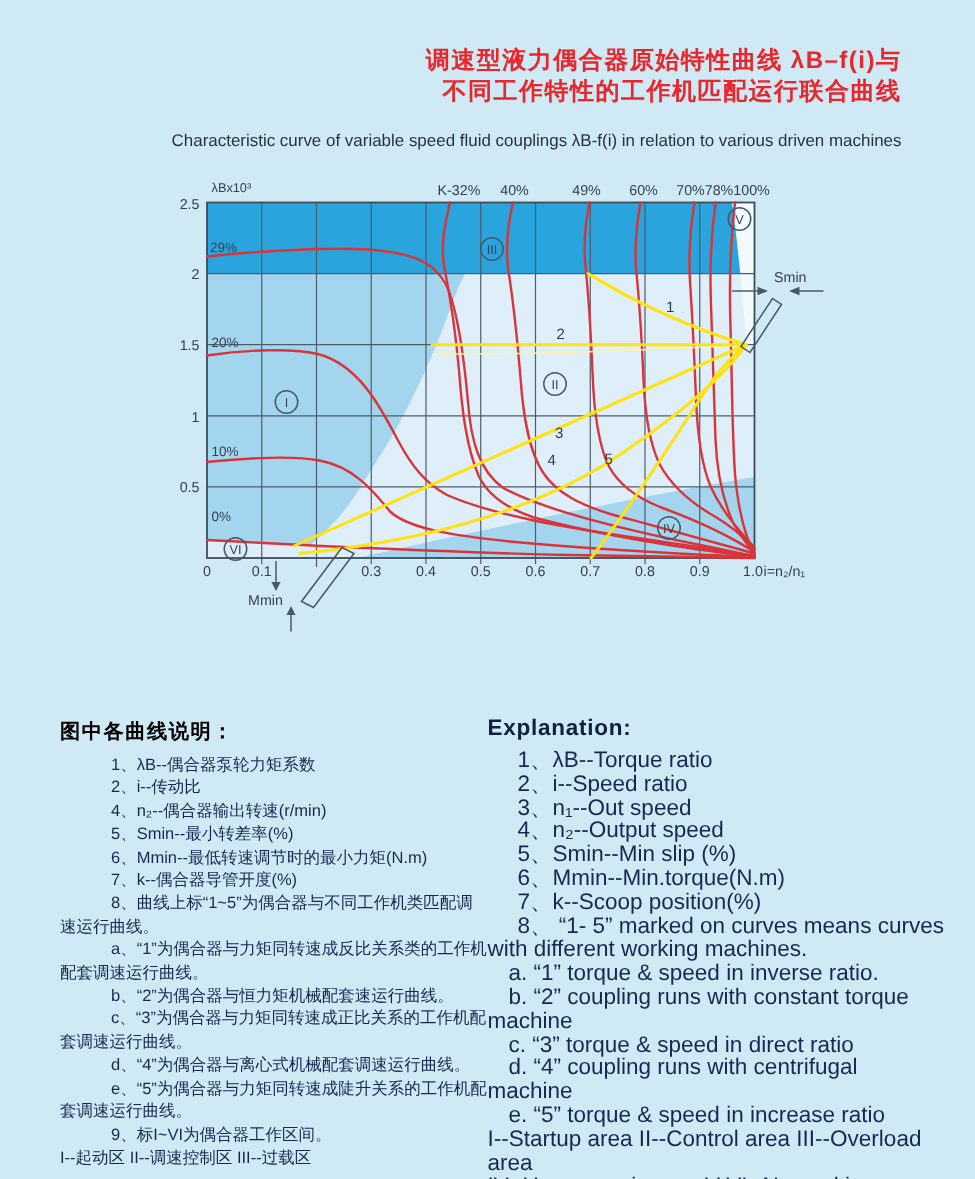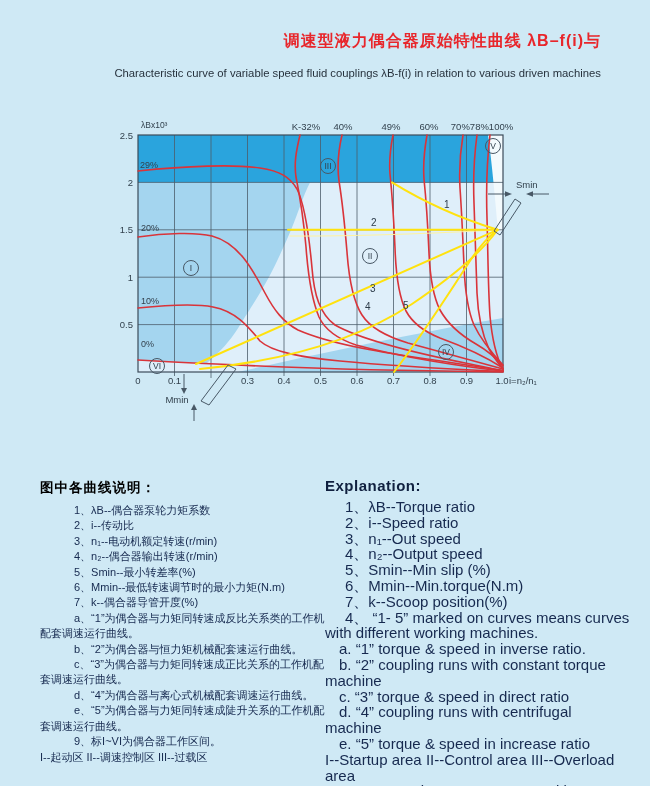--- a/index.html
+++ b/index.html
@@ -42,20 +42,21 @@
   .en-items .item.sub{text-indent:14px;}
   .en-items .item.flush{text-indent:0;}
 </style>
 </head>
 <body>
 
 <div class="page">
 
   <div class="title-block">
     <div class="title-zh">调速型液力偶合器原始特性曲线 λB–f(i)与</div>
+    <div class="title-zh">不同工作特性的工作机匹配运行联合曲线</div>
     <div class="subtitle">Characteristic curve of variable speed fluid couplings λB-f(i) in relation to various driven machines</div>
   </div>
 
   <svg class="chart" viewBox="0 0 650 460">
 
     <rect x="138" y="135" width="365" height="237" fill="#dfeffa"></rect>
     <path d="M138,372 L196,372 C222,352 232,338 240,325 C256,300 262,290 269,277 C278,260 284,246 291,230 C298,213 303,196 310,182.4 L138,182.4 Z" fill="#a4d5ef"></path>
     <path d="M138,360 C210,364 300,368 370,369.8 C420,370.8 470,371.4 503,372 L138,372 Z" fill="#ddeefa"></path>
     <path d="M238,372 L503,372 L503,318 C432,330 330,351 238,372 Z" fill="#a4d5ef"></path>
     <path d="M138,135 L503,135 L503,182.4 L138,182.4 Z" fill="#2aa4dd"></path>
@@ -191,46 +192,46 @@
       <polygon points="184,394 181,388 187,388" fill="#485866"></polygon>
       <polygon points="194,404 191,410 197,410" fill="#485866"></polygon>
     </g>
   </svg>
 
   <div class="col-left">
     <div class="col-header-zh">图中各曲线说明：</div>
     <div class="zh-items">
         <div class="item num">1、λB--偶合器泵轮力矩系数</div>
         <div class="item num">2、i--传动比</div>
-        <div class="item num">3、n₁--电动机额定转速(r/min)</div>
         <div class="item num">4、n₂--偶合器输出转速(r/min)</div>
         <div class="item num">5、Smin--最小转差率(%)</div>
         <div class="item num">6、Mmin--最低转速调节时的最小力矩(N.m)</div>
         <div class="item num">7、k--偶合器导管开度(%)</div>
+        <div class="item num">8、曲线上标“1~5”为偶合器与不同工作机类匹配调速运行曲线。</div>
         <div class="item num">a、“1”为偶合器与力矩同转速成反比关系类的工作机配套调速运行曲线。</div>
         <div class="item num">b、“2”为偶合器与恒力矩机械配套速运行曲线。</div>
         <div class="item num">c、“3”为偶合器与力矩同转速成正比关系的工作机配套调速运行曲线。</div>
         <div class="item num">d、“4”为偶合器与离心式机械配套调速运行曲线。</div>
         <div class="item num">e、“5”为偶合器与力矩同转速成陡升关系的工作机配套调速运行曲线。</div>
         <div class="item num">9、标I~VI为偶合器工作区间。</div>
         <div class="item flush">I--起动区  II--调速控制区  III--过载区</div>
       </div>
   </div>
 
   <div class="col-right">
     <div class="col-header-en">Explanation:</div>
     <div class="en-items">
         <div class="item num">1、λB--Torque ratio</div>
         <div class="item num">2、i--Speed ratio</div>
         <div class="item num">3、n₁--Out speed</div>
         <div class="item num">4、n₂--Output speed</div>
         <div class="item num">5、Smin--Min slip (%)</div>
         <div class="item num">6、Mmin--Min.torque(N.m)</div>
         <div class="item num">7、k--Scoop position(%)</div>
-        <div class="item num">4、 “1- 5” marked on curves means curves with different working machines.</div>
+        <div class="item num">8、 “1- 5” marked on curves means curves with different working machines.</div>
         <div class="item sub">a. “1” torque &amp; speed in inverse ratio.</div>
         <div class="item sub">b. “2” coupling runs with constant torque machine</div>
         <div class="item sub">c. “3” torque &amp; speed in direct ratio</div>
         <div class="item sub">d. “4” coupling runs with centrifugal machine</div>
         <div class="item sub">e.  “5” torque &amp; speed  in increase ratio</div>
         <div class="item flush">I--Startup area   II--Control area   III--Overload area</div>
         <div class="item flush">IV--Uneconomic area   V VI--No working area</div>
       </div>
   </div>
 

